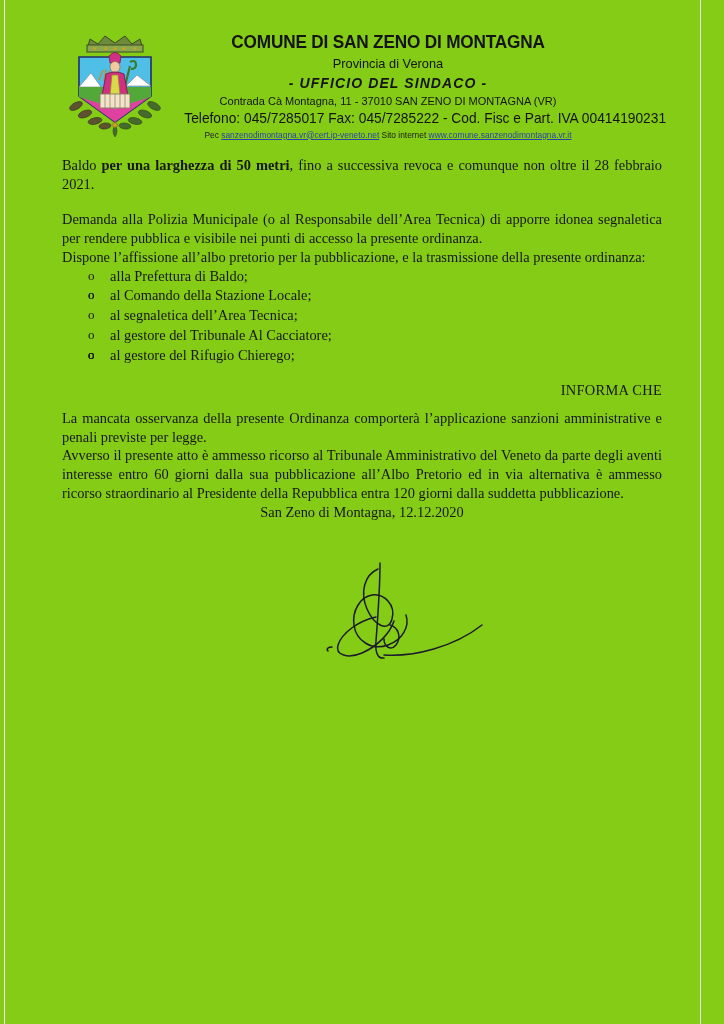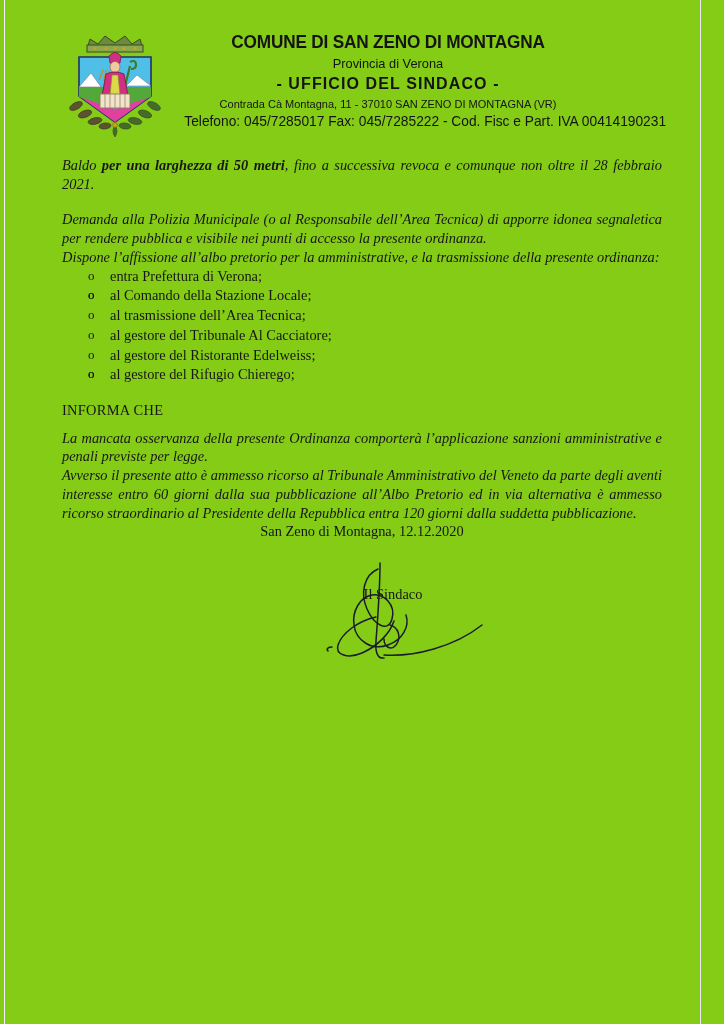--- a/index.html
+++ b/index.html
@@ -69,25 +69,26 @@
     transform-origin: center;
     white-space: nowrap;
   }
   .head-prov {
     font-size: 13.5px;
     line-height: 1.35;
     margin-top: 2px;
     transform: scaleX(0.95);
   }
   .head-office {
-    font-size: 16px;
+    font-size: 14px;
     font-weight: bold;
     letter-spacing: 1.1px;
     line-height: 1.3;
     margin-top: 1px;
+    font-style: italic;
   }
   .head-addr {
     font-size: 11.6px;
     line-height: 1.3;
     margin-top: 1px;
     transform: scaleX(0.95);
     white-space: nowrap;
   }
   .head-tel {
     font-size: 14.2px;
@@ -115,21 +116,20 @@
     top: 156px;
     width: 600px;
     font-size: 14.4px;
     line-height: 1.30;
     color: #171717;
   }
   p.just {
     margin: 0;
     text-align: justify;
     text-justify: inter-word;
-    font-style: italic;
   }
   p.plain {
     margin: 0;
     text-align: center;
   }
   .gap-para { height: 17px; }
   b.bold { font-weight: bold; }
 
   ul.o-list {
     list-style: none;
@@ -142,21 +142,21 @@
     line-height: 1.37;
   }
   ul.o-list li .marker {
     position: absolute;
     left: 26px;
     top: 0;
     font-size: 13px;
   }
 
   .informa {
-    text-align: left;
+    text-align: right;
     margin: 0;
     padding-top: 16px;
     letter-spacing: 0.3px;
   }
   .after-informa { height: 9px; }
 
   
   .sign-block {
     position: absolute;
     left: 62px;
@@ -256,56 +256,61 @@
         <circle cx="53" cy="99" r="2.4" fill="#c9a227" stroke="#8a6a14" stroke-width="0.6"></circle>
       </svg>
     </div>
 
     <div class="head-text">
       <div class="head-title">COMUNE DI SAN ZENO DI MONTAGNA</div>
       <div class="head-prov">Provincia di Verona</div>
       <div class="head-office">- UFFICIO DEL SINDACO -</div>
       <div class="head-addr">Contrada Cà Montagna, 11 - 37010 SAN ZENO DI MONTAGNA (VR)</div>
       <div class="head-tel">Telefono: 045/7285017 Fax: 045/7285222 - Cod. Fisc e Part. IVA 00414190231</div>
+      <div class="head-pec">
+        <span>Pec</span>
+        <span class="lnk">sanzenodimontagna.vr@cert.ip-veneto.net</span>
+        <span>Sito internet</span>
+        <span class="lnk">www.comune.sanzenodimontagna.vr.it</span>
+      </div>
     </div>
   </div>
 
   <div class="body-area">
 
     <p class="just"><span>Baldo </span><b class="bold">per una larghezza di 50 metri</b><span>, fino a successiva revoca e comunque non oltre il 28 febbraio 2021.</span></p>
 
     <div class="gap-para"></div>
 
     <p class="just">Demanda alla Polizia Municipale (o al Responsabile dell’Area Tecnica) di apporre idonea segnaletica per rendere pubblica e visibile nei punti di accesso la presente ordinanza.</p>
 
-    <p class="just">Dispone l’affissione all’albo pretorio per la amministrative, e la trasmissione della presente ordinanza:</p>
+    <p class="just">Dispone l’affissione all’albo pretorio per la pubblicazione, e la trasmissione della presente ordinanza:</p>
 
     <ul class="o-list">
       <li>
         <span class="marker">o</span>
-        <span>entra Prefettura di Verona;</span>
+        <span>alla Prefettura di Baldo;</span>
       </li>
       <li>
         <span class="marker">o</span>
       </li>
       <li>
         <span class="marker">o</span>
         <span>al Comando della Stazione Locale;</span>
       </li>
       <li>
         <span class="marker">o</span>
-        <span>al trasmissione dell’Area Tecnica;</span>
+        <span>al segnaletica dell’Area Tecnica;</span>
       </li>
       <li>
         <span class="marker">o</span>
         <span>al gestore del Tribunale Al Cacciatore;</span>
       </li>
       <li>
         <span class="marker">o</span>
-        <span>al gestore del Ristorante Edelweiss;</span>
       </li>
       <li>
         <span class="marker">o</span>
       </li>
       <li>
         <span class="marker">o</span>
         <span>al gestore del Rifugio Chierego;</span>
       </li>
     </ul>
 
@@ -316,21 +321,20 @@
     <p class="just">La mancata osservanza della presente Ordinanza comporterà l’applicazione sanzioni amministrative e penali previste per legge.</p>
 
     <p class="just">Avverso il presente atto è ammesso ricorso al Tribunale Amministrativo del Veneto da parte degli aventi interesse entro 60 giorni dalla sua pubblicazione all’Albo Pretorio ed in via alternativa è ammesso ricorso straordinario al Presidente della Repubblica entra 120 giorni dalla suddetta pubblicazione.</p>
 
     <p class="plain">San Zeno di Montagna, 12.12.2020</p>
   </div>
 
   <div class="sign-block">
 
     <div class="sign-names">
-      <div>Il Sindaco</div>
     </div>
 
     <div class="sign-scribble">
       <svg width="220" height="115" viewBox="0 0 220 115" xmlns="http://www.w3.org/2000/svg">
         <g fill="none" stroke="#1b1b2e" stroke-width="1.5" stroke-linecap="round">
 
           <path d="M64 10 C 50 16, 46 34, 53 50 C 60 66, 74 74, 78 60 C 82 46, 70 34, 58 36
                    C 46 38, 38 52, 40 66 C 42 82, 58 92, 74 86 C 88 81, 96 68, 92 56"></path>
 
           <path d="M66 4 C 66 30, 64 56, 62 82 C 61 94, 64 100, 70 99"></path>

